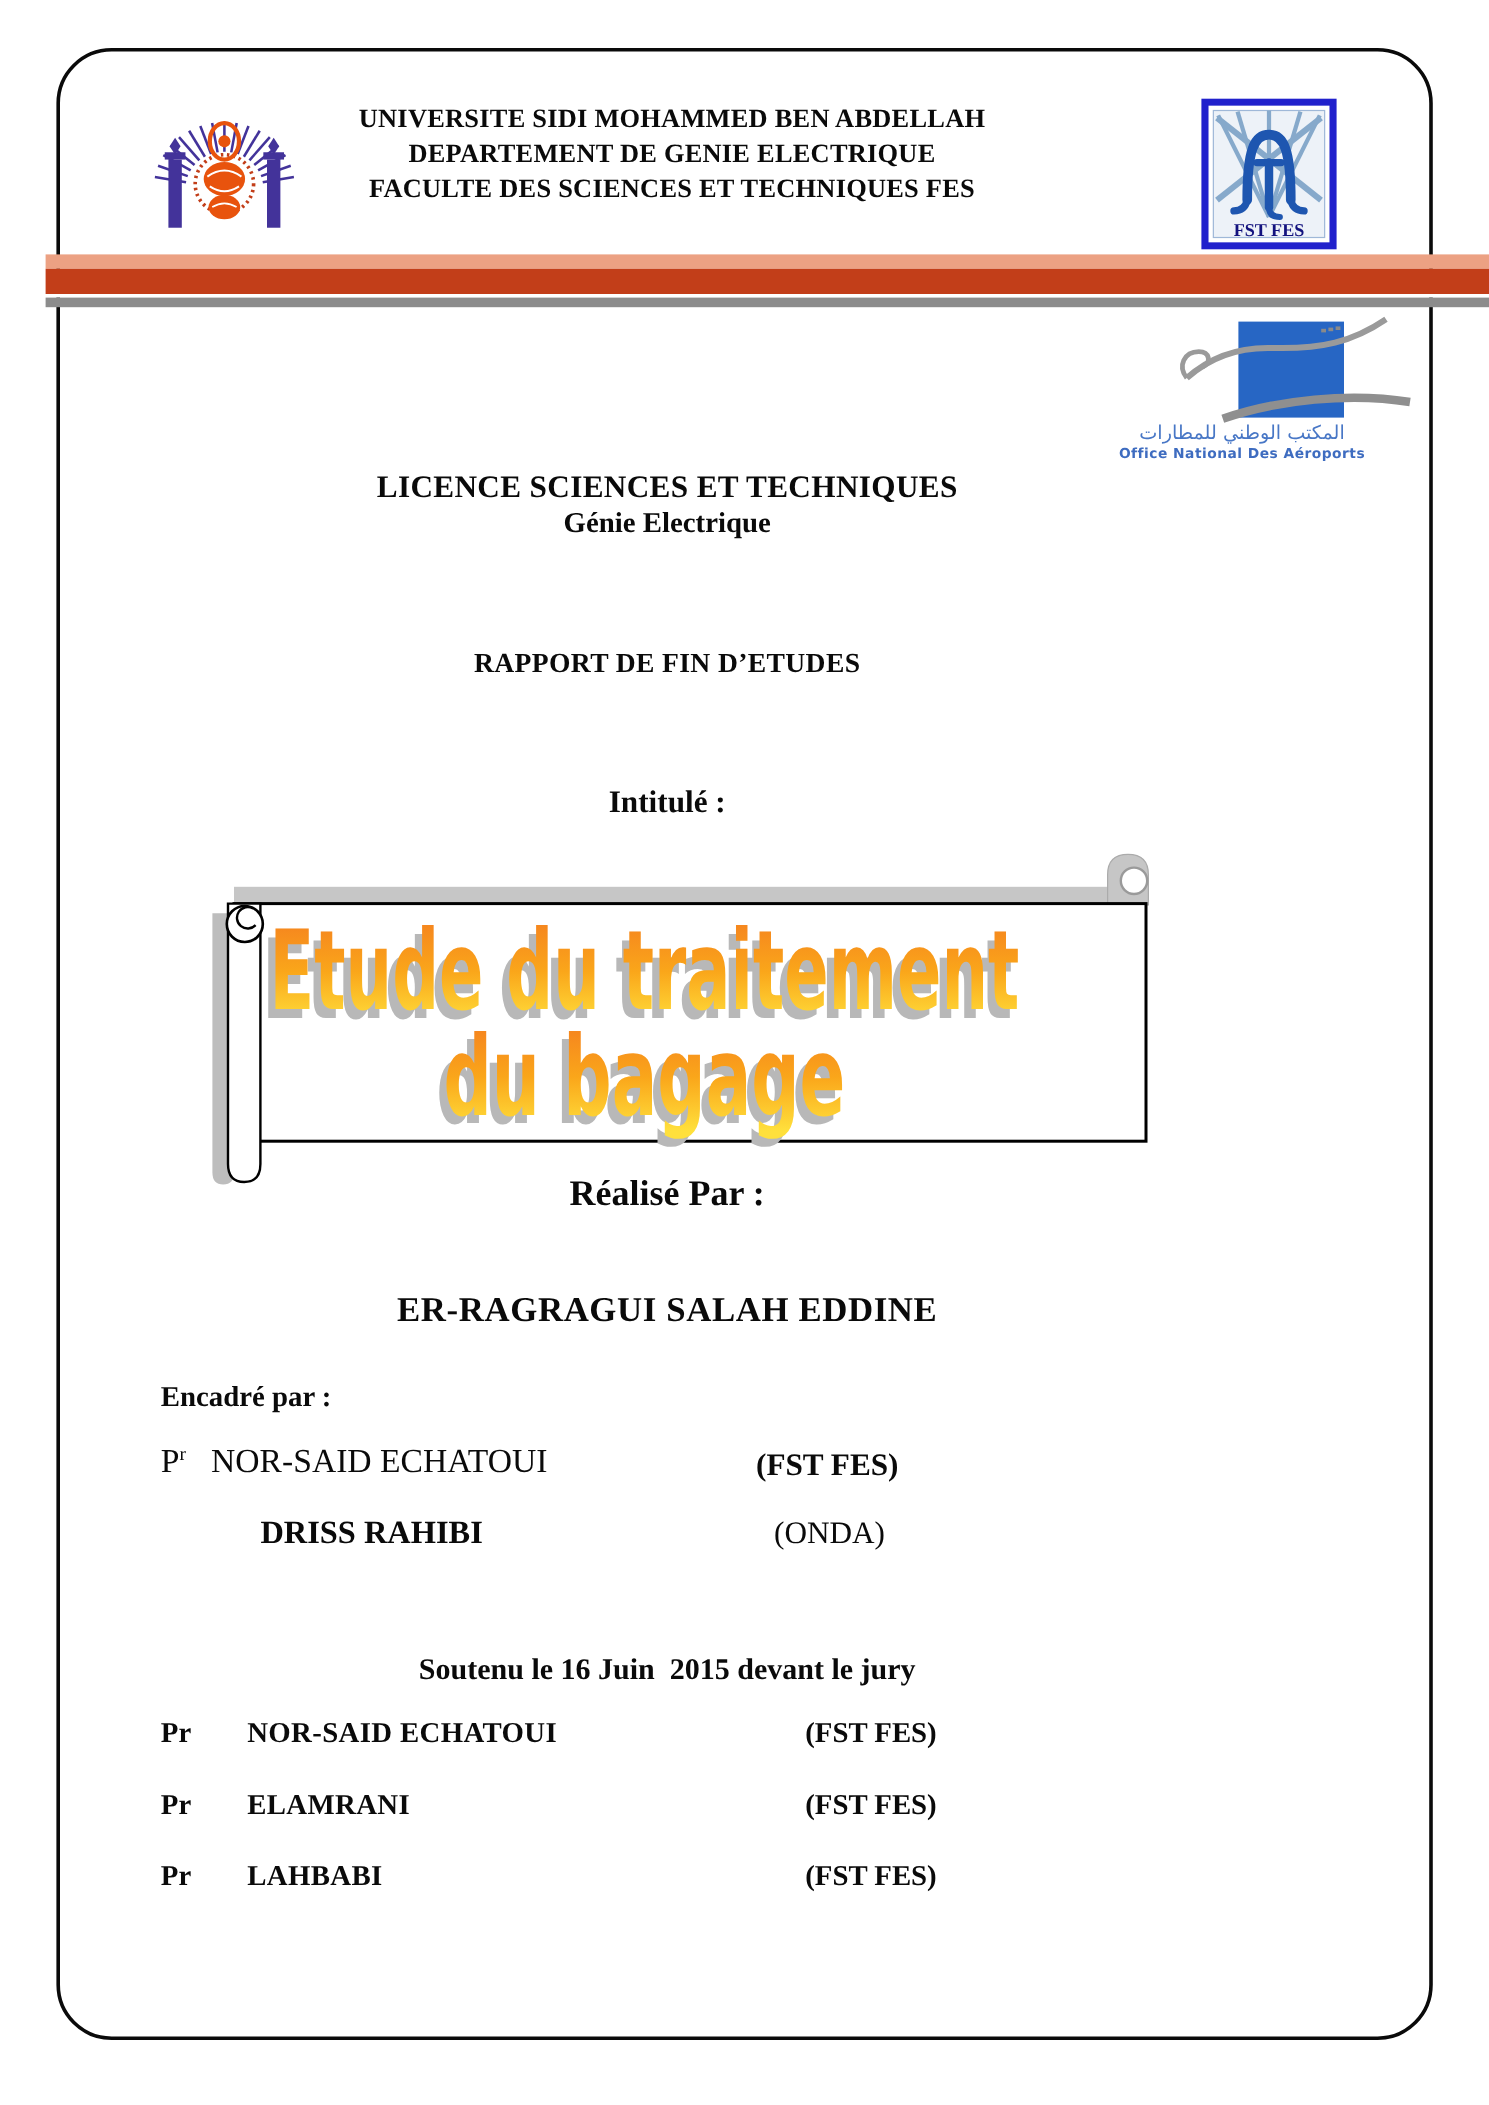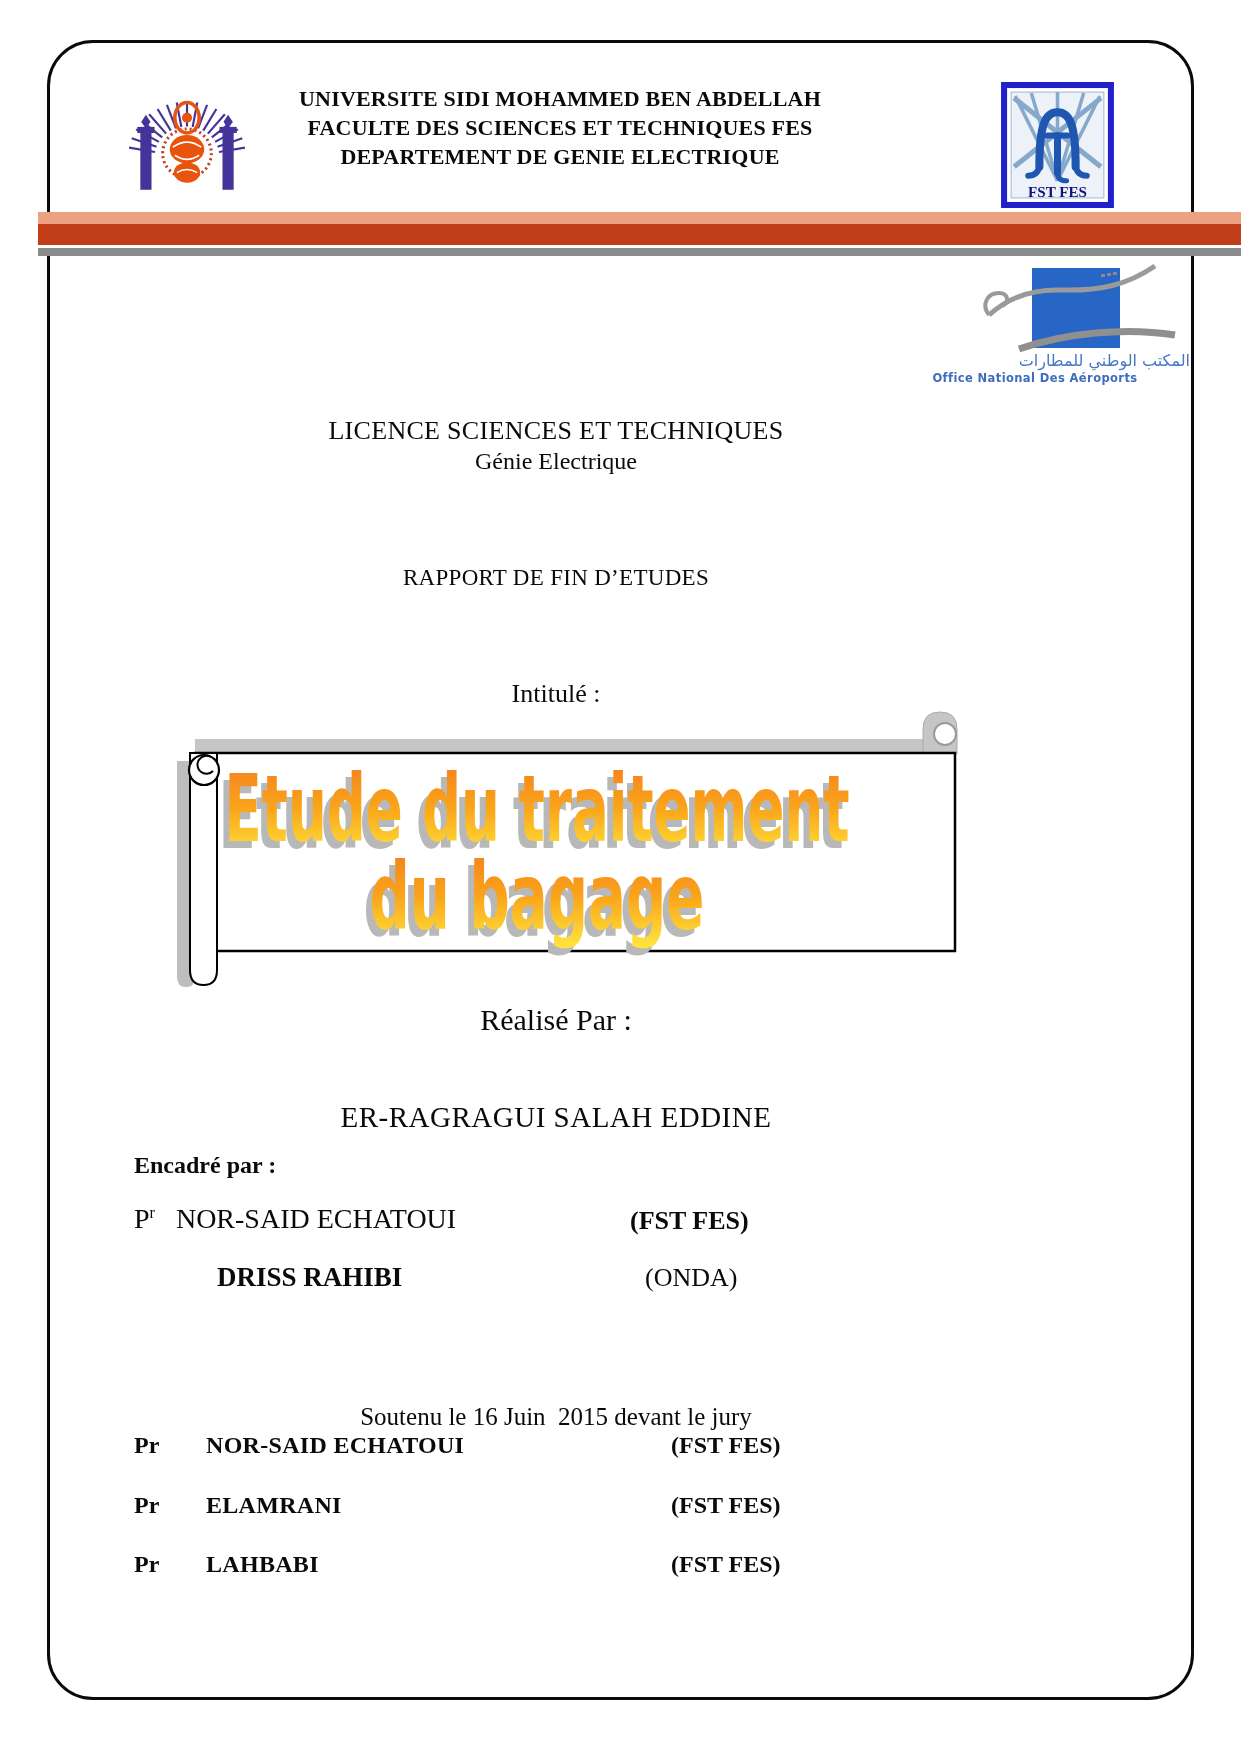--- a/index.html
+++ b/index.html
@@ -31,31 +31,31 @@
   
   .band { left:38px; top:212px; width:1203px; }
   .band-salmon { height:12px; background:#ECA183; }
   .band-dark   { height:21px; background:#C23E19; }
   .band-gap    { height:3px;  background:#ffffff; }
   .band-gray   { height:8px;  background:#8C8C8C; }
 
   
   .onda-svg { left:975px; top:255px; width:210px; height:100px; }
   .onda-ar {
-    left:880px; top:351px; width:310px; text-align:right;
+    left:880px; top:351px; width:310px; text-align:center;
     font-family:"DejaVu Sans", sans-serif; font-size:16px; color:#4877C6; direction:rtl;
   }
   .onda-fr {
     left:880px; top:371px; width:310px; text-align:center;
     font-family:"DejaVu Sans", sans-serif; font-weight:bold;
     font-size:11.5px; color:#3E6CC0; letter-spacing:.4px;
   }
 
   
-  .centercol { left:0; width:1112px; text-align:center; font-weight:normal;margin-top:25px; }
+  .centercol { left:0; width:1112px; text-align:center; font-weight:bold; }
   .licence1 { top:391px; font-size:26px; letter-spacing:.3px; }
   .licence2 { top:423px; font-size:24px; }
   .rapport  { top:540px; font-size:23px; letter-spacing:.3px; }
   .intitule { top:654px; font-size:26px; }
   .realise  { top:978px; font-size:30px; }
   .author   { top:1076px; font-size:29px; letter-spacing:.5px;text-align:center; }
   .jury-head{ top:1378px; font-size:25px; white-space:pre-wrap; }
 
   
   .scroll-svg { left:165px; top:695px; width:800px; height:300px; }
@@ -119,22 +119,22 @@
     <ellipse cx="70" cy="78" rx="17" ry="14" fill="#E8530D"></ellipse>
     <path d="M 56,76 Q 70,66 84,76" stroke="#fff" stroke-width="1.6" fill="none"></path>
     <path d="M 58,84 Q 70,92 82,84" stroke="#fff" stroke-width="1.6" fill="none"></path>
     <ellipse cx="70" cy="101" rx="13" ry="10" fill="#E8530D"></ellipse>
     <path d="M 60,101 Q 70,95 80,101" stroke="#fff" stroke-width="1.4" fill="none"></path>
   </g>
 </svg>
 
 <div class="abs header-text">
   <div>UNIVERSITE SIDI MOHAMMED BEN ABDELLAH</div>
+  <div>DEPARTEMENT DE GENIE ELECTRIQUE</div>
   <div>FACULTE DES SCIENCES ET TECHNIQUES FES</div>
-  <div>DEPARTEMENT DE GENIE ELECTRIQUE</div>
 </div>
 
 <svg class="abs fst-logo" viewBox="0 0 112 125">
   <rect x="3" y="3" width="106" height="119" fill="#ffffff" stroke="#2121CC" stroke-width="6"></rect>
   <rect x="10" y="10" width="92" height="105" fill="#EDF2F8" stroke="#9FB8D8" stroke-width="1"></rect>
   <g stroke="#86A9CB" stroke-width="3.5">
     <line x1="56" y1="98" x2="14" y2="14"></line>
       <line x1="56" y1="98" x2="30" y2="11"></line>
     <line x1="56" y1="98" x2="56" y2="10"></line>
       <line x1="56" y1="98" x2="82" y2="11"></line>

